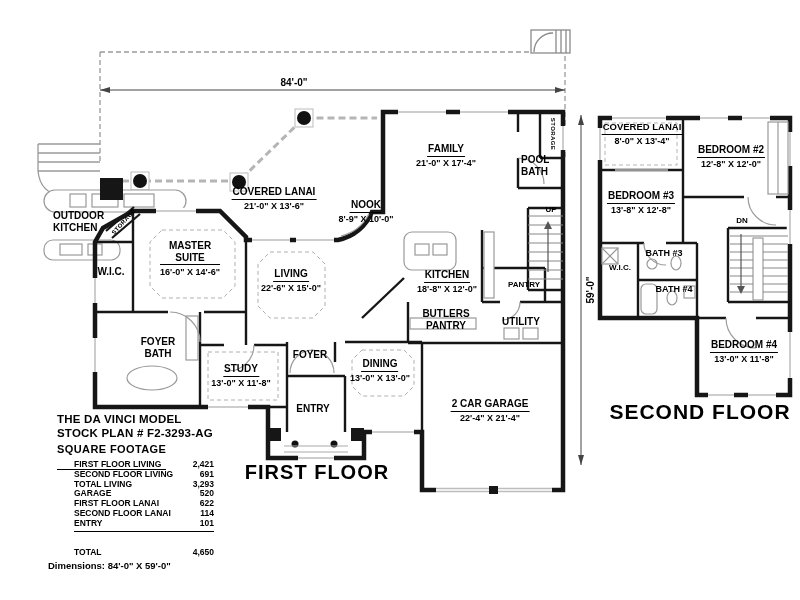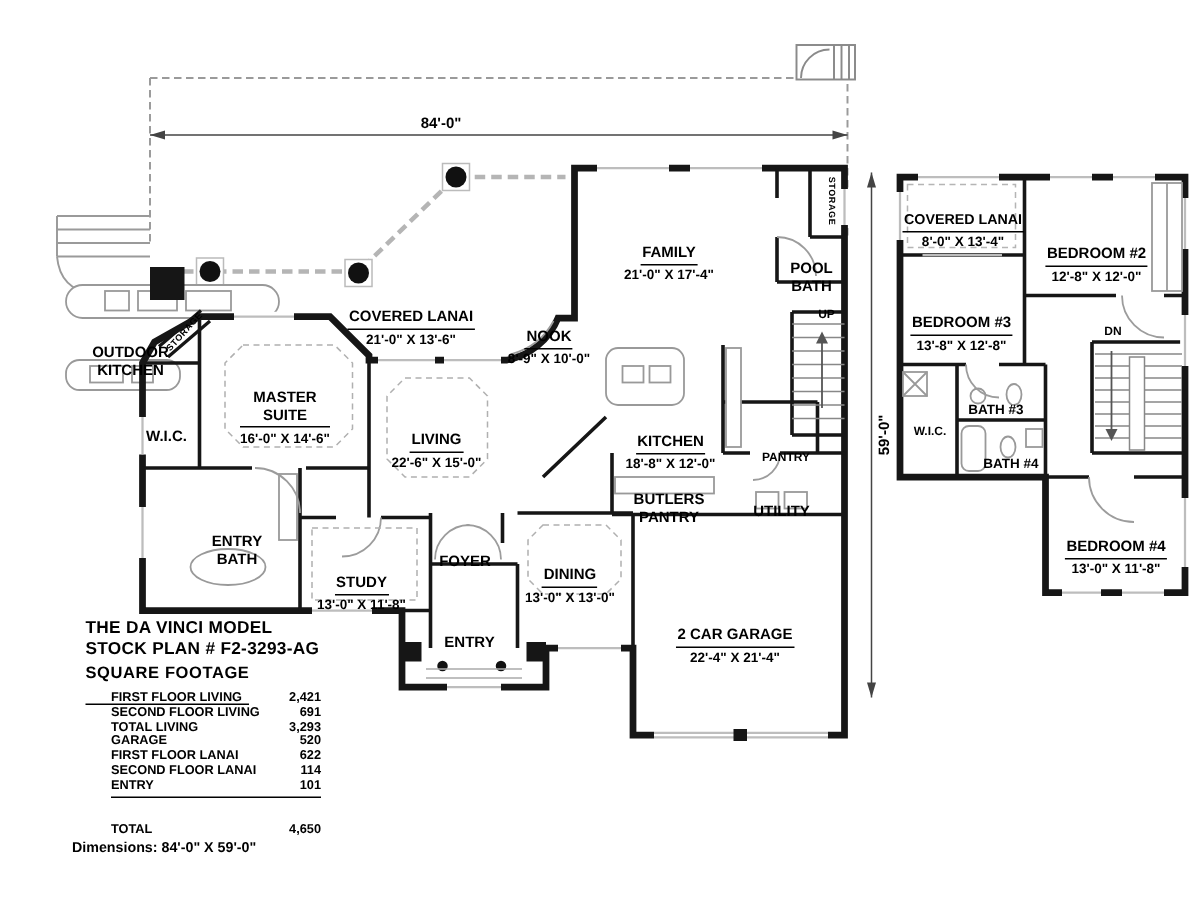--- a/index.html
+++ b/index.html
@@ -1,24 +1,24 @@
 <!DOCTYPE html>
 <html><head>
 <meta charset="utf-8">
 <style>
   html,body{margin:0;padding:0;background:#fff;}
   body{width:800px;height:600px;font-family:"Liberation Sans",sans-serif;color:#000;}
   .plan{position:relative;width:800px;height:600px;background:#fff;overflow:hidden;}
   .plan svg{position:absolute;left:0;top:0;}
   .lbl{position:absolute;transform:translateX(-50%);text-align:center;font-weight:700;
        font-size:10px;line-height:1.15;white-space:nowrap;color:#000;}
-  .lbl .rn{display:inline-block;padding:0 1px;margin-top:20px;}
+  .lbl .rn{display:inline-block;padding:0 1px;}
   .lbl .u{border-bottom:1.5px solid #000;padding-bottom:1px;}
   .lbl .rd{display:block;font-size:9px;margin-top:1.5px;}
-  .la{transform:none;text-align:center;}
+  .la{transform:none;text-align:left;}
   .wrap .rn{white-space:normal;}
   .w58 .rn{max-width:58px;}
   .w66 .rn{max-width:66px;}
   .s8{font-size:8px;text-align:center;}
   .tiny{font-size:6px;letter-spacing:.4px;}
   .floor-title{position:absolute;transform:translateX(-50%);font-weight:700;font-size:20px;
        letter-spacing:1px;white-space:nowrap;}
   .tb-line{position:absolute;font-weight:700;font-size:11.5px;letter-spacing:.2px;white-space:nowrap;text-align:center;}
   .tb-head{position:absolute;font-weight:700;font-size:11px;letter-spacing:.4px;
        border-bottom:1.6px solid #000;padding-bottom:14px;white-space:nowrap;}
@@ -181,21 +181,21 @@
   </g>
 </svg>
 
 <div class="dim-lbl" style="left:294px;top:77px">84'-0"</div>
 <div class="dim-lbl" style="left:590px;top:290px;transform:translate(-50%,-50%) rotate(-90deg);background:none">59'-0"</div>
 
 <div class="lbl la wrap" style="left:52px;top:210px;width:70px"><span class="rn">OUTDOOR KITCHEN</span></div>
 <div class="lbl tiny" style="left:124px;top:222px;transform:translate(-50%,-50%) rotate(-48deg)">STORAGE</div>
 <div class="lbl wrap w58" style="left:190px;top:240px"><span class="rn u">MASTER SUITE</span><span class="rd">16'-0" X 14'-6"</span></div>
 <div class="lbl" style="left:111px;top:266px"><span class="rn">W.I.C.</span></div>
-<div class="lbl wrap w58" style="left:158px;top:336px"><span class="rn">ENTRY BATH</span></div>
+<div class="lbl wrap w58" style="left:158px;top:336px"><span class="rn">FOYER BATH</span></div>
 <div class="lbl" style="left:274px;top:186px"><span class="rn u">COVERED LANAI</span><span class="rd">21'-0" X 13'-6"</span></div>
 <div class="lbl" style="left:366px;top:199px"><span class="rn u">NOOK</span><span class="rd">8'-9" X 10'-0"</span></div>
 <div class="lbl" style="left:291px;top:268px"><span class="rn u">LIVING</span><span class="rd">22'-6" X 15'-0"</span></div>
 <div class="lbl" style="left:446px;top:143px"><span class="rn u">FAMILY</span><span class="rd">21'-0" X 17'-4"</span></div>
 <div class="lbl la wrap" style="left:520px;top:154px;width:42px"><span class="rn">POOL BATH</span></div>
 <div class="lbl tiny" style="left:553px;top:134px;transform:translate(-50%,-50%) rotate(90deg)">STORAGE</div>
 <div class="lbl s8" style="left:551px;top:205px">UP</div>
 <div class="lbl" style="left:447px;top:269px"><span class="rn u">KITCHEN</span><span class="rd">18'-8" X 12'-0"</span></div>
 <div class="lbl s8" style="left:524px;top:280px"><span class="rn">PANTRY</span></div>
 <div class="lbl wrap w66" style="left:446px;top:308px"><span class="rn">BUTLERS PANTRY</span></div>
@@ -208,20 +208,22 @@
 
 <div class="lbl" style="left:642px;top:122px;font-size:9.5px"><span class="rn u">COVERED LANAI</span><span class="rd">8'-0" X 13'-4"</span></div>
 <div class="lbl" style="left:731px;top:144px"><span class="rn u">BEDROOM #2</span><span class="rd">12'-8" X 12'-0"</span></div>
 <div class="lbl" style="left:641px;top:190px"><span class="rn u">BEDROOM #3</span><span class="rd">13'-8" X 12'-8"</span></div>
 <div class="lbl s8" style="left:620px;top:263px"><span class="rn">W.I.C.</span></div>
 <div class="lbl" style="left:664px;top:248px;font-size:9px"><span class="rn">BATH #3</span></div>
 <div class="lbl" style="left:674px;top:284px;font-size:9px"><span class="rn">BATH #4</span></div>
 <div class="lbl" style="left:744px;top:339px"><span class="rn u">BEDROOM #4</span><span class="rd">13'-0" X 11'-8"</span></div>
 <div class="lbl s8" style="left:742px;top:216px">DN</div>
 
+<div class="floor-title" style="left:317px;top:461px">FIRST FLOOR</div>
+<div class="floor-title" style="left:700px;top:400px;font-size:21px">SECOND FLOOR</div>
 
 <div class="tb-line" style="left:57px;top:413px">THE DA VINCI MODEL</div>
 <div class="tb-line" style="left:57px;top:427px">STOCK PLAN # F2-3293-AG</div>
 <div class="tb-head" style="left:57px;top:443px">SQUARE FOOTAGE</div>
 <div class="sqft">
   <div class="row">
         <span>FIRST FLOOR LIVING</span>
         <span>2,421</span>
       </div>
   <div class="row">

